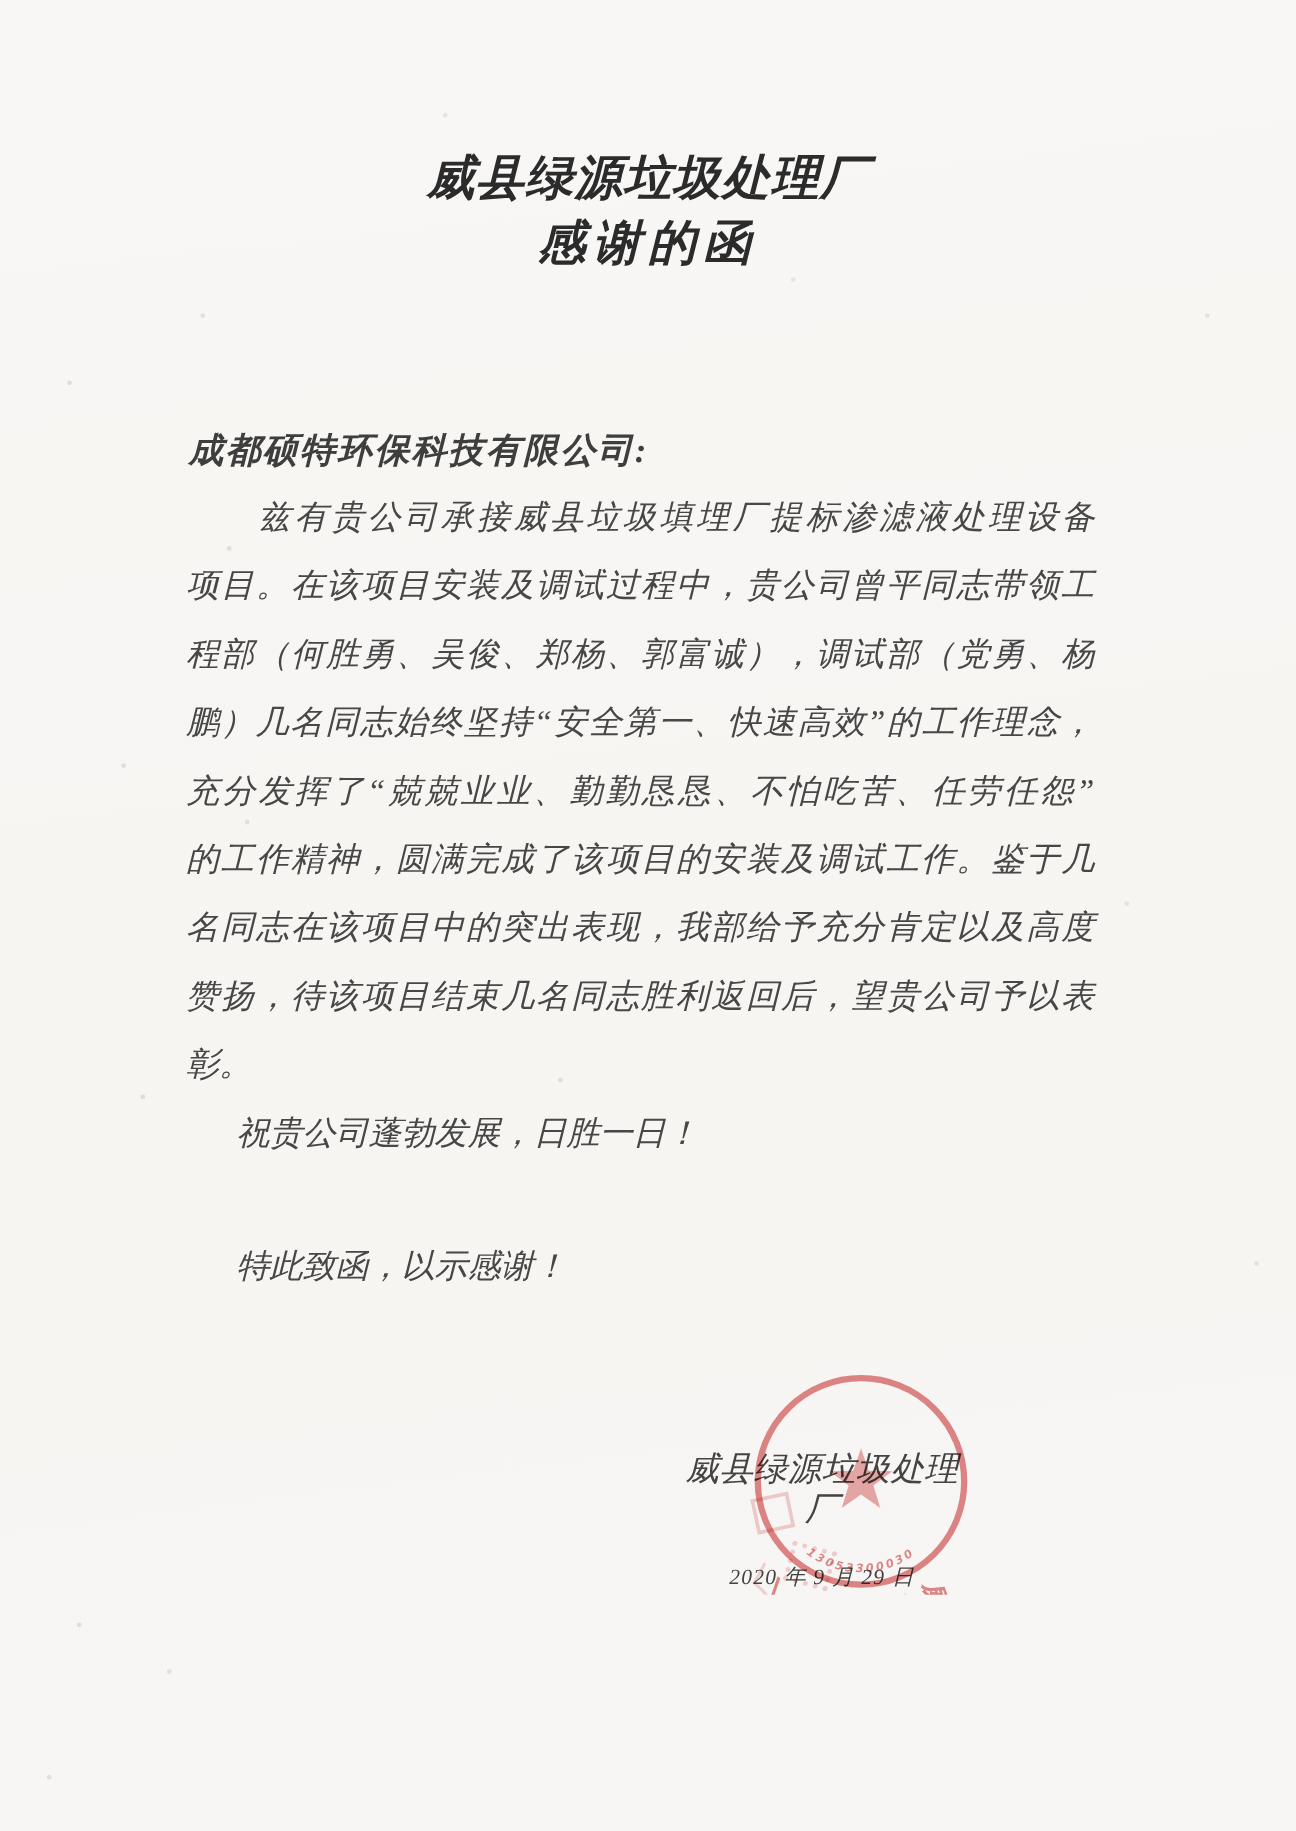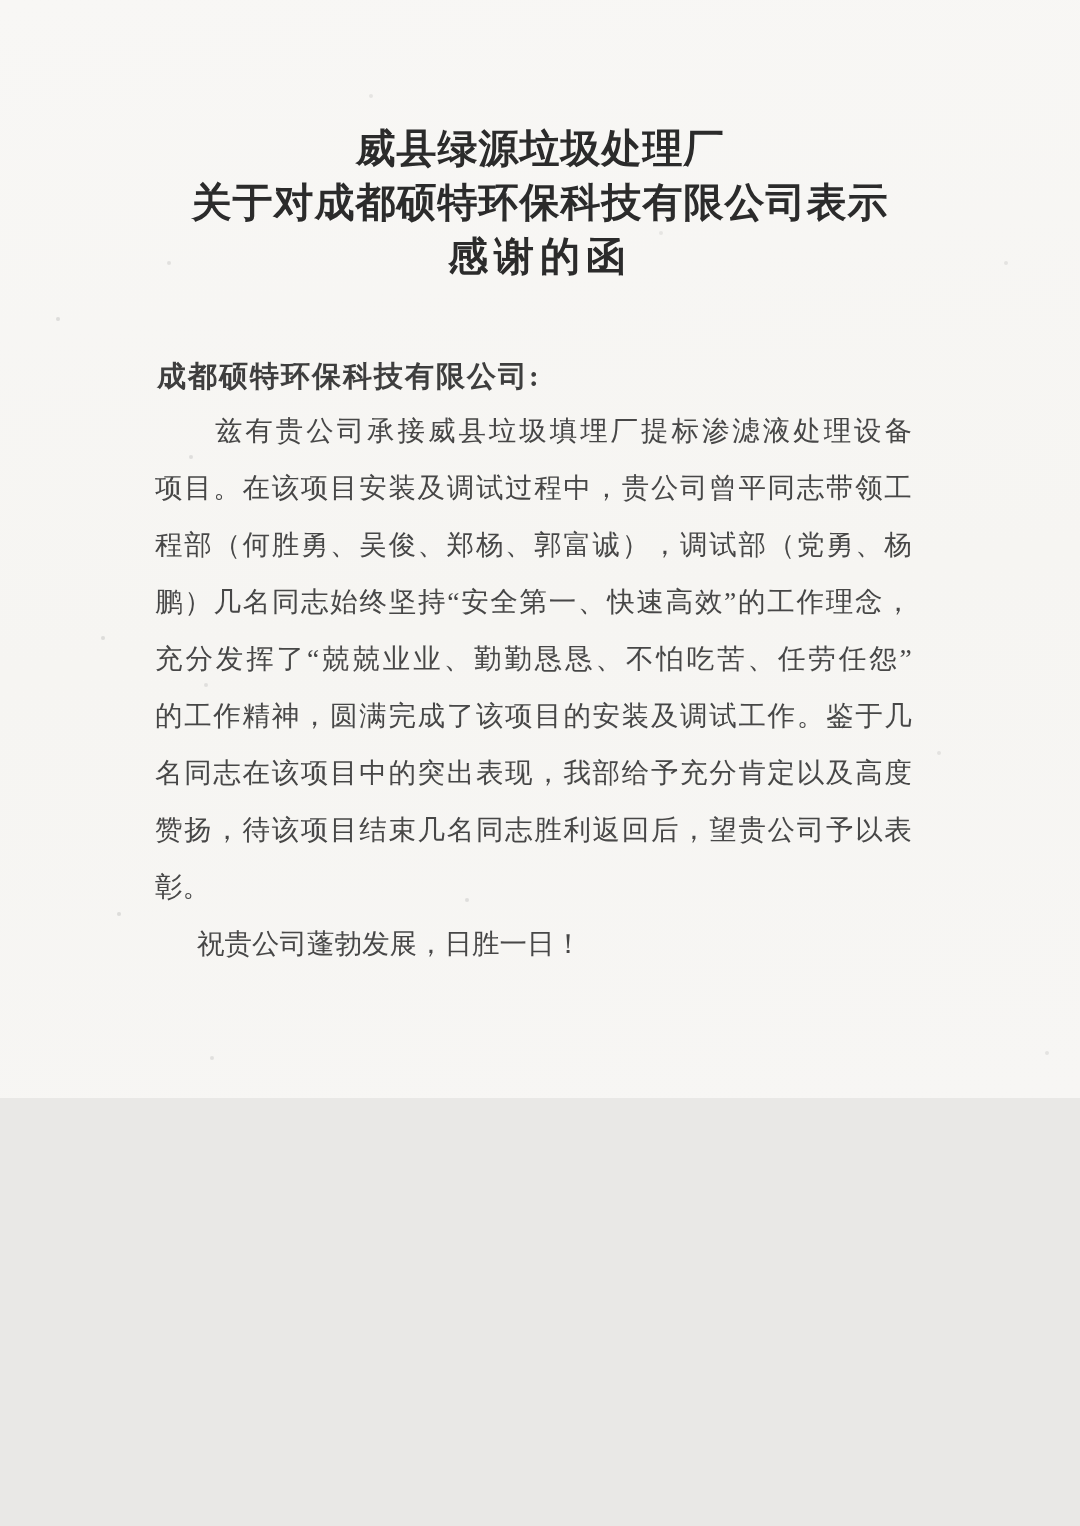--- a/index.html
+++ b/index.html
@@ -1,23 +1,24 @@
 <!DOCTYPE html>
 <html><head>
 <meta charset="utf-8">
 <style>
   html,body{margin:0;padding:0;}
   body{background:#e9e8e6;}
   .page{
     position:relative;
-    width:1080px;height:1098px;
+    width:1080px;height:1526px;
     margin:0 auto;
     background:linear-gradient(173deg,#f8f7f5 0%,#f6f5f2 55%,#f7f6f4 100%);
     overflow:hidden;
     font-family:"Liberation Serif","DejaVu Serif",serif;
+    font-style:italic;
   }
   
   .noise{
     position:absolute;left:0;top:0;width:2px;height:2px;border-radius:50%;
     background:transparent;
     box-shadow:
       57px 318px 0 1px rgba(130,130,130,.22),
       168px 262px 0 1px rgba(130,130,130,.18),
       190px 456px 0 1px rgba(130,130,130,.20),
       102px 637px 0 1px rgba(130,130,130,.22),
@@ -91,21 +92,20 @@
 </style>
 </head>
 <body>
 
 <div class="page">
 
   <div class="noise"></div>
 
   <div class="title">
     <div class="title-line">威县绿源垃圾处理厂</div>
-    <div class="title-line">关于对成都硕特环保科技有限公司表示</div>
     <div class="title-line last">感谢的函</div>
   </div>
 
   <div class="salutation">成都硕特环保科技有限公司:</div>
 
   <div class="body-block">
     <div class="jline">
         <span class="ind"></span>
         <span class="ind"></span>
         <span>兹</span>
@@ -327,20 +327,21 @@
         <span>司</span>
         <span>予</span>
         <span>以</span>
         <span>表</span>
       </div>
     <div class="pline">彰。</div>
   </div>
 
   <div class="wish-line">祝贵公司蓬勃发展，日胜一日！</div>
 
+  <div class="closing-line">特此致函，以示感谢！</div>
 
   <div class="signature-block">
     <div class="signature-org">威县绿源垃圾处理厂</div>
     <div class="signature-date">2020 年 9 月 29 日</div>
   </div>
 
   <div class="ghost g1"></div>
   <div class="ghost g2"></div>
 
   <svg class="stamp" viewBox="0 0 200 200" xmlns="http://www.w3.org/2000/svg">

